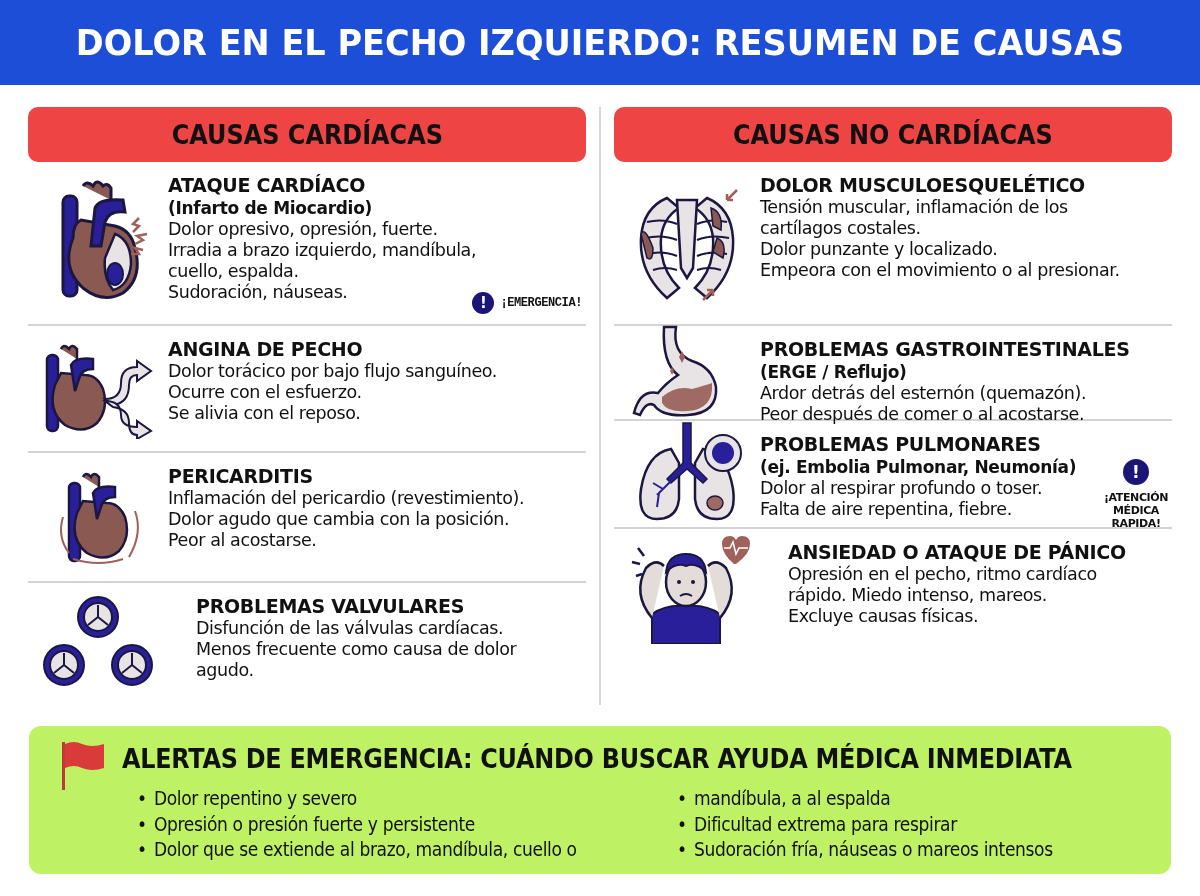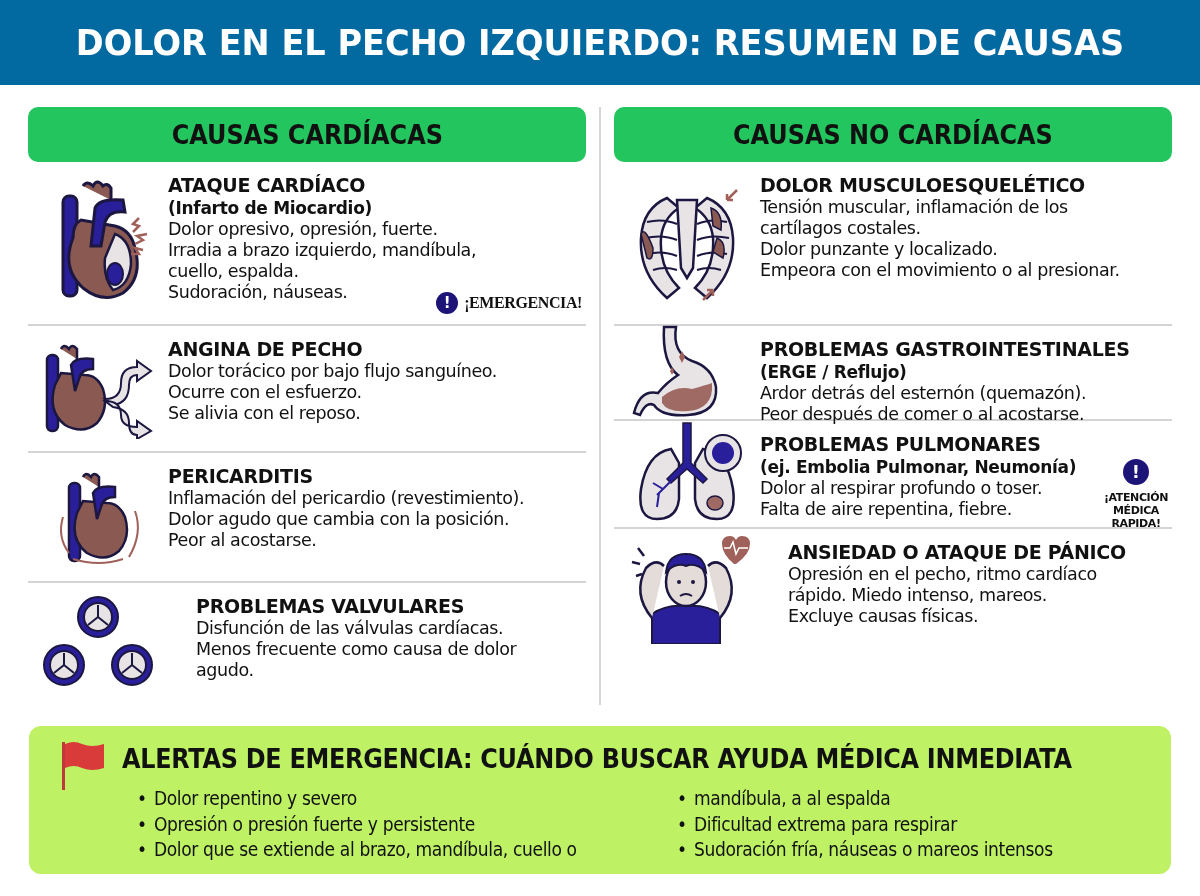--- a/index.html
+++ b/index.html
@@ -1,38 +1,38 @@
 <!DOCTYPE html>
 <html><head>
 <meta charset="utf-8">
 <style>
   * { box-sizing: border-box; margin: 0; padding: 0; }
   html, body { width: 1200px; height: 896px; background: #ffffff; overflow: hidden; }
   body { font-family: "Liberation Sans", "DejaVu Sans", sans-serif; color: #111; position: relative; }
 
   .header {
     position: absolute; left: 0; top: 0; width: 1200px; height: 85px;
-    background: #0369a1;
+    background: #1d4ed8;
     display: flex; align-items: center; justify-content: center;
   }
   .header h1 {
     color: #fff; font-family: "DejaVu Sans", sans-serif; font-weight: bold;
     font-size: 35px; letter-spacing: 0px; transform: scaleX(0.96);
   }
 
   .divider-vertical {
     position: absolute; left: 599px; top: 107px; width: 2px; height: 598px; background: #d6d6d6;
   }
 
   .col { position: absolute; top: 107px; width: 558px; }
   .col.left { left: 28px; }
   .col.right { left: 614px; }
 
   .col-header {
-    height: 55px; background: #22c55e; border-radius: 10px;
+    height: 55px; background: #ef4444; border-radius: 10px;
     display: flex; align-items: center; justify-content: center;
   }
   .col-header span {
     font-family: "DejaVu Sans", sans-serif; font-weight: bold; font-size: 26px; color: #111;
     transform: scaleX(0.92); display: inline-block;
   }
 
   .item { position: relative; border-bottom: 2px solid #d4d4d4; display: flex; }
   .item:last-child { border-bottom: none; gap: 28px; }
   .item .icon { width: 140px; flex: 0 0 140px; display: flex; align-items: center; justify-content: center; }
@@ -42,21 +42,21 @@
   .item .desc { font-family: "DejaVu Sans", sans-serif; font-size: 17.5px; line-height: 21px; color: #111; letter-spacing: -0.4px; }
 
   .badge-emergency {
     position: absolute; right: 4px; bottom: 10px; display: flex; align-items: center; gap: 6px;
   }
   .excl {
     width: 22px; height: 22px; border-radius: 50%; background: #1c1577; color: #fff;
     font-weight: bold; font-size: 15px; display: flex; align-items: center; justify-content: center;
     font-family: "DejaVu Sans", sans-serif;
   }
-  .badge-emergency .lbl { font-family: Liberation Serif, serif; font-weight: bold; font-size: 16px; letter-spacing: -0.4px; }
+  .badge-emergency .lbl { font-family: Liberation Mono, monospace; font-weight: bold; font-size: 12px; letter-spacing: -0.4px; }
 
   .badge-attn {
     position: absolute; right: 0px; top: 38px; width: 72px; display: flex; flex-direction: column; align-items: center;
   }
   .badge-attn .excl { width: 26px; height: 26px; font-size: 17px; margin-bottom: 6px; }
   .badge-attn .lbl { font-family: "DejaVu Sans", sans-serif; font-weight: bold; font-size: 11px; line-height: 13px; text-align: center; letter-spacing: -0.4px; }
 
   .alert-box {
     position: absolute; left: 29px; top: 726px; width: 1142px; height: 148px;
     background: #bef264; border-radius: 12px;

